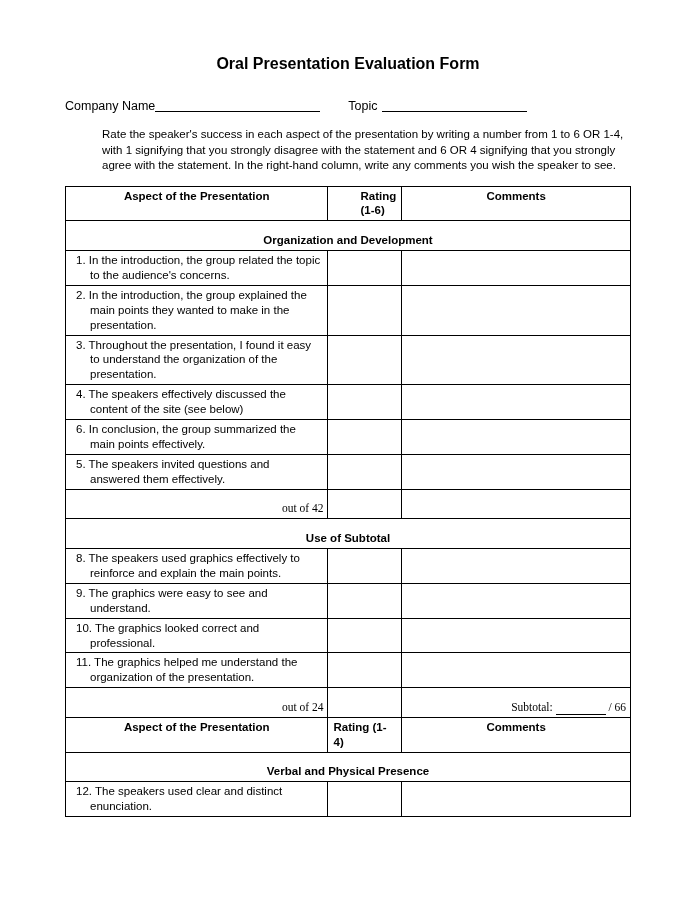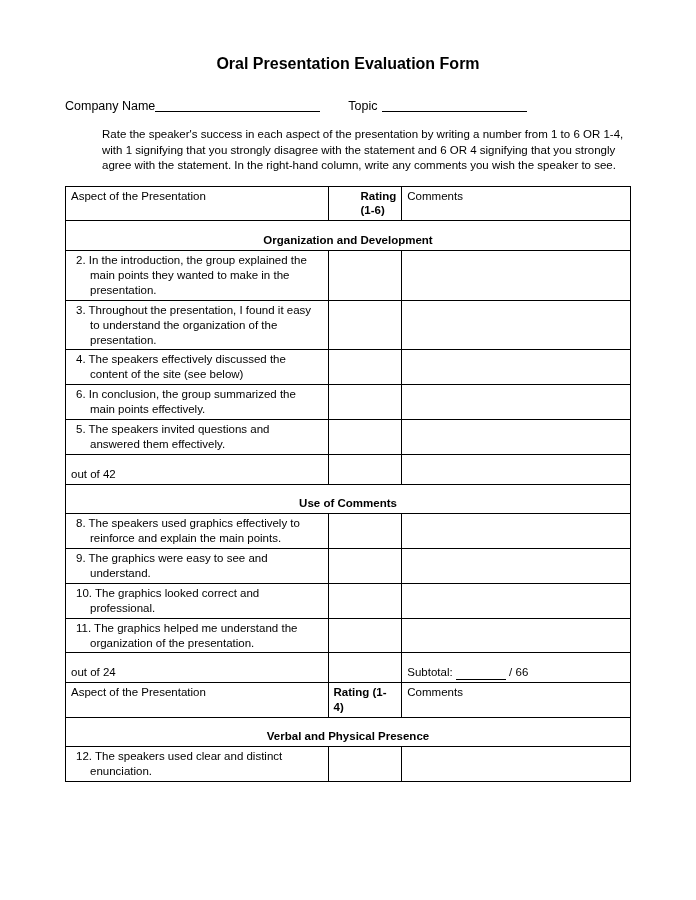--- a/index.html
+++ b/index.html
@@ -42,41 +42,41 @@
     }
     td, th {
       border: 1px solid #000;
       padding: 2px 5px 2px 5px;
       vertical-align: top;
       line-height: 1.3;
     }
     .col-aspect { width: 47%; }
     .col-rating { width: 12%; padding-left: 32px; }
     .col-comments { width: 41%; }
-    .hdr { font-weight: normal; text-align: left; }
+    .hdr { font-weight: bold; text-align: center; }
     .hdr-rating { font-weight: bold; text-align: left; }
     .section-hdr td {
       font-weight: bold;
       text-align: center;
       border-left: 1px solid #000;
       border-right: 1px solid #000;
     }
     .section-hdr .spacer-top {
       border-bottom: none;
       height: 10px;
     }
     .section-hdr .spacer-label {
       border-top: none;
     }
     .num-item {
       padding-left: 5px;
       text-indent: -14px;
       margin-left: 14px;
     }
-    .subtotal-row td { text-align: left; padding-right: 4px; }
+    .subtotal-row td { text-align: right; padding-right: 4px; font-family: Liberation Serif, serif; }
     .subtotal-underline {
       display: inline-block;
       border-bottom: 1px solid #000;
       width: 50px;
       height: 12px;
       vertical-align: bottom;
     }
     .spacer-row td { height: 10px; }
   </style>
 </head>
@@ -105,20 +105,27 @@
 
   <tr class="section-hdr">
         <td colspan="3" class="spacer-top"></td>
       </tr>
   <tr class="section-hdr">
         <td colspan="3" class="spacer-label">Organization and Development</td>
       </tr>
 
   <tr>
         <td>
+          <div class="num-item">1. In the introduction, the group related the topic to the audience's concerns.</div>
+        </td>
+        <td></td>
+        <td></td>
+      </tr>
+  <tr>
+        <td>
           <div class="num-item">2. In the introduction, the group explained the main points they wanted to make in the presentation.</div>
         </td>
         <td></td>
         <td></td>
       </tr>
   <tr>
         <td>
           <div class="num-item">3. Throughout the presentation, I found it easy to understand the organization of the presentation.</div>
         </td>
         <td></td>
@@ -153,21 +160,21 @@
   <tr class="subtotal-row">
         <td style="border-top:none">out of 42</td>
         <td style="border-top:none"></td>
         <td style="border-top:none"></td>
       </tr>
 
   <tr class="section-hdr">
         <td colspan="3" class="spacer-top"></td>
       </tr>
   <tr class="section-hdr">
-        <td colspan="3" class="spacer-label">Use of Comments</td>
+        <td colspan="3" class="spacer-label">Use of Subtotal</td>
       </tr>
 
   <tr>
         <td>
           <div class="num-item">8. The speakers used graphics effectively to reinforce and explain the main points.</div>
         </td>
         <td></td>
         <td></td>
       </tr>
   <tr>

